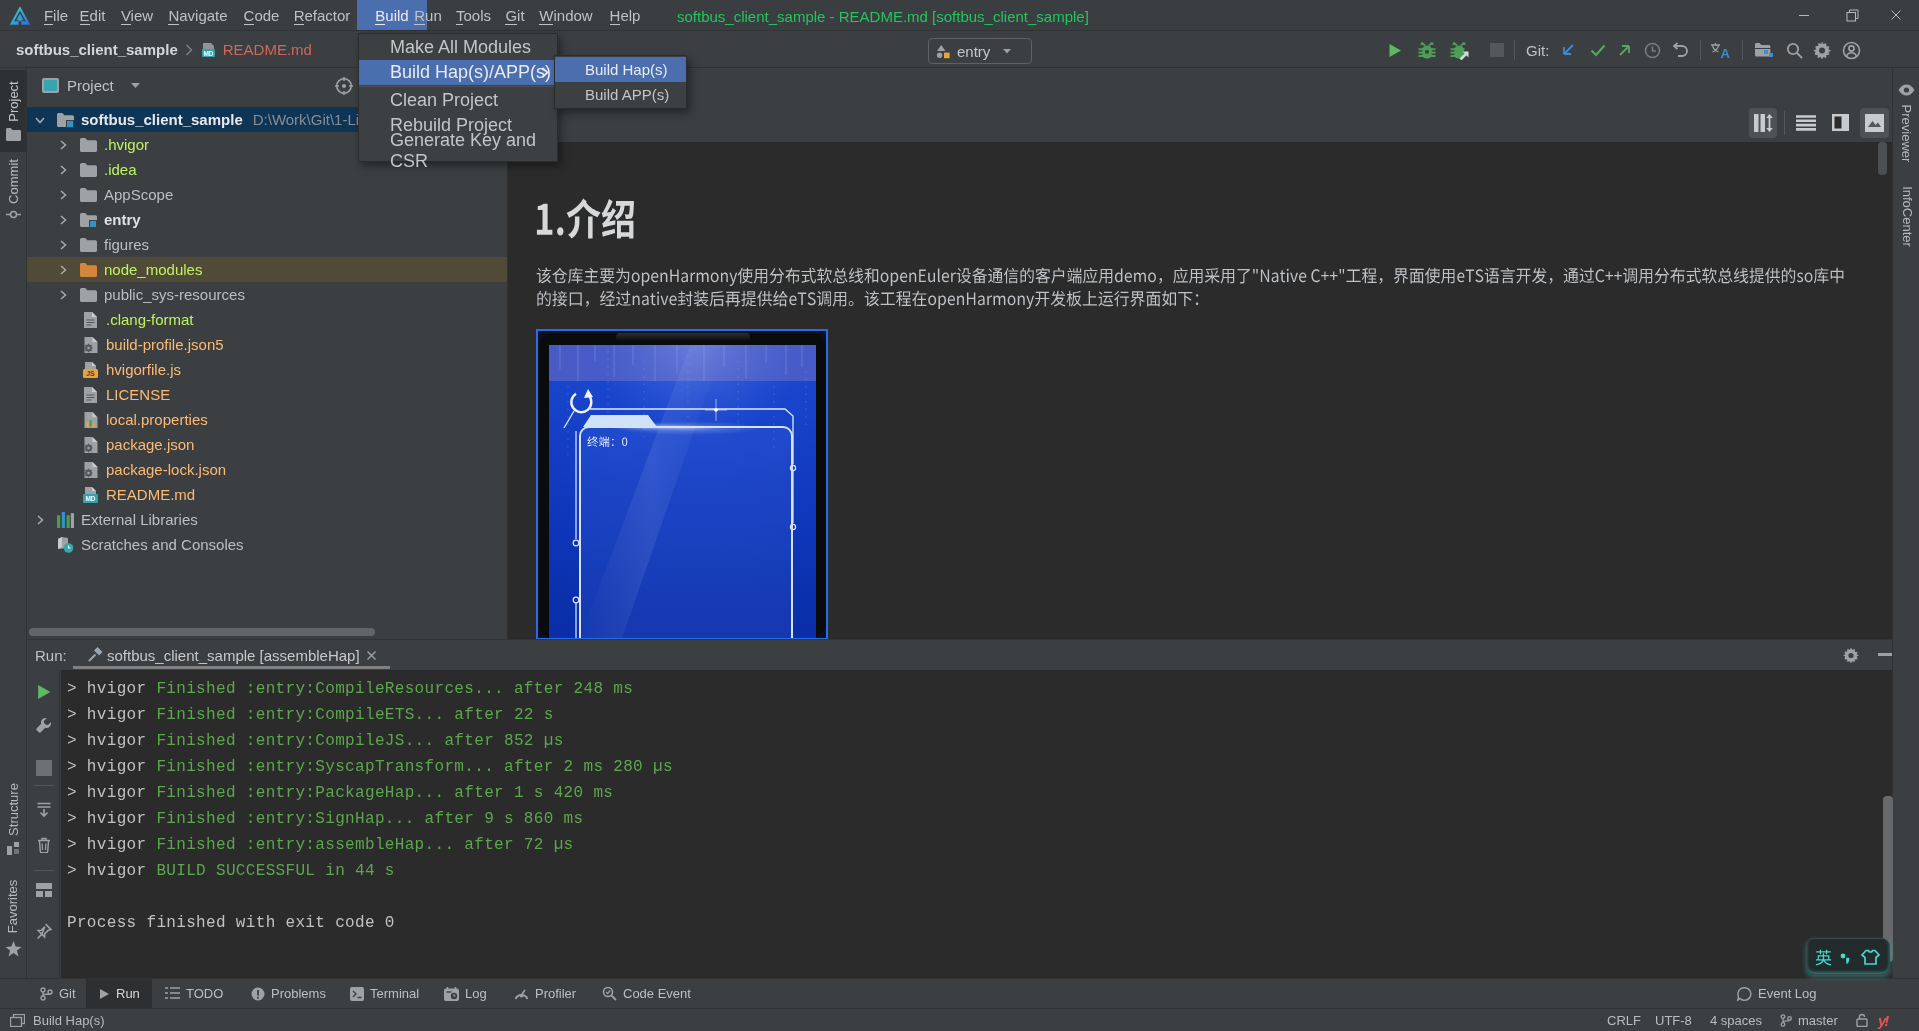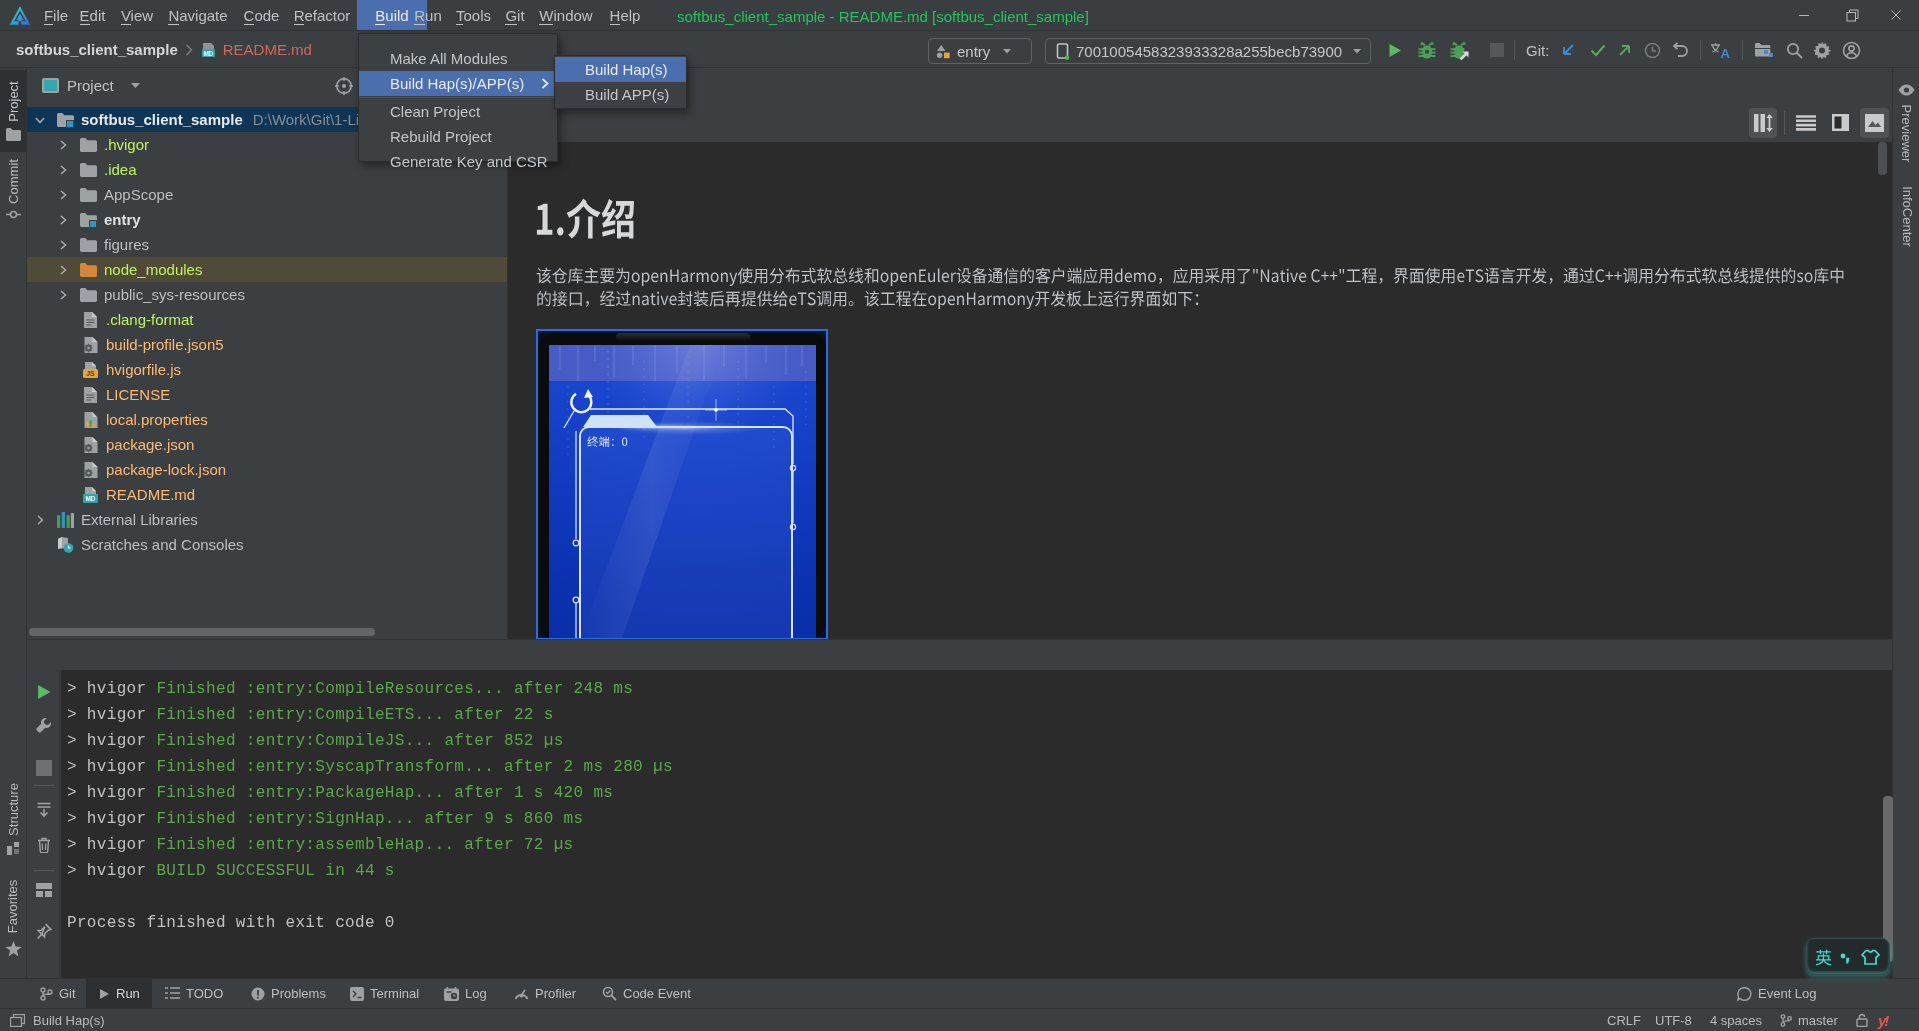--- a/index.html
+++ b/index.html
@@ -42,21 +42,21 @@
 #runhead{position:absolute;left:0;top:0;width:100%;height:30px;font-size:15px}
 #console{position:absolute;left:34px;top:30px;width:1831px;height:308px;background:#2b2b2b;font-family:"Liberation Mono",monospace;font-size:16px;line-height:26px;color:#bfc1c3;white-space:pre;padding:6px 0 0 6px;letter-spacing:.33px}
 #console .g{color:#5ba74b}
 .cico{position:absolute;left:9px;width:16px;height:16px}
 
 #twbar{position:absolute;left:0;top:978px;width:1919px;height:30px;background:#3c3f41;border-top:1px solid #323232;font-size:13px;color:#bdbfc1}
 .twitem{position:absolute;top:0;height:29px;display:flex;align-items:center;gap:6px}
 #statusbar{position:absolute;left:0;top:1008px;width:1919px;height:23px;background:#3c3f41;border-top:1px solid #323232;font-size:13px;color:#b9bbbd}
 .stitem{position:absolute;top:0;height:22px;display:flex;align-items:center}
 
-#dropdown{position:absolute;left:358px;top:33px;width:200px;height:129px;background:#3d4042;border:1px solid #2a2b2c;box-shadow:3px 4px 8px rgba(0,0,0,.4);z-index:50;font-size:15px;color:#c3c5c7;padding-top:12px}
+#dropdown{position:absolute;left:358px;top:33px;width:200px;height:129px;background:#3d4042;border:1px solid #2a2b2c;box-shadow:3px 4px 8px rgba(0,0,0,.4);z-index:50;font-size:18px;color:#c3c5c7;padding-top:1px}
 .mi{height:25px;display:flex;align-items:center;padding-left:31px;position:relative}
 .mi.hl{background:#4b6eaf;color:#e9eaec}
 .msep{height:3px;display:flex;align-items:center}.msep div{height:1px;width:100%;background:#515151}
 #submenu{position:absolute;left:554px;top:55px;width:133px;height:54px;background:#3d4042;border:1px solid #2a2b2c;box-shadow:3px 4px 8px rgba(0,0,0,.4);z-index:51;font-size:15px;color:#c3c5c7;padding-top:1px}
 #submenu .mi{padding-left:30px}
 
 #ime{position:absolute;left:1806px;top:938px;width:84px;height:37px;background:#232a2b;border:1px solid #3a4a4b;border-radius:8px;z-index:60;display:flex;align-items:center;justify-content:center;box-shadow:0 2px 5px rgba(45,210,200,.4), inset 0 -2px 3px rgba(60,215,205,.45)}
 .sb{position:absolute;background:#595c5e;border-radius:4px}
 </style></head>
 <body>
@@ -141,30 +141,20 @@
 <span style="color:#d1675c">README.md</span>
 </div>
 <div class="combo" style="left:928px;width:104px">
 <svg width="15" height="15" viewBox="0 0 15 15" style="margin:0 6px 0 7px">
         <path d="M5.2 1 L9.4 7 L1 7 Z" fill="#9da1a4"></path>
         <circle cx="3.6" cy="11.3" r="2.7" fill="#9da1a4"></circle>
         <rect x="8" y="8.6" width="5.6" height="5.6" fill="#e8a33d"></rect>
       </svg>
 <span>entry</span>
 <svg width="10" height="8" viewBox="0 0 10 8" style="margin-left:12px">
-        <path d="M1 2 L5 6.4 L9 2 Z" fill="#9da1a4"></path>
-      </svg>
-</div>
-<div class="combo" style="left:1045px;width:326px">
-<svg width="15" height="17" viewBox="0 0 15 17" style="margin:0 6px 0 9px">
-        <rect x="2.5" y="1" width="10" height="14" rx="1.6" fill="none" stroke="#c0c3c5" stroke-width="1.6"></rect>
-        <circle cx="12" cy="14.8" r="2.2" fill="#47b94e"></circle>
-      </svg>
-<span>7001005458323933328a255becb73900</span>
-<svg width="10" height="8" viewBox="0 0 10 8" style="margin-left:10px">
         <path d="M1 2 L5 6.4 L9 2 Z" fill="#9da1a4"></path>
       </svg>
 </div>
 <div class="tbico" style="left:1384px">
       <svg width="14" height="15" viewBox="0 0 14 15">
         <path d="M1.5 1 L13 7.5 L1.5 14 Z" fill="#5fb865"></path>
       </svg>
     </div>
 <div class="tbico" style="left:1416px">
       <svg width="18" height="19" viewBox="0 0 18 19">
@@ -598,20 +588,39 @@
     </svg>
 <div class="vlab vlabr" style="top:34px;height:62px;left:1px">
       <span>Previewer</span>
     </div>
 <div class="vlab vlabr" style="top:116px;height:64px;left:1px">
       <span>InfoCenter</span>
     </div>
 </div>
 
 <div id="runpanel">
+<div id="runhead">
+<span style="position:absolute;left:8px;top:7px;color:#bfc1c3">Run:</span>
+<svg style="position:absolute;left:60px;top:7px" width="16" height="16" viewBox="0 0 16 16">
+        <path d="M2 14 L8.5 7.5" stroke="#9aa5b0" stroke-width="2"></path>
+        <path d="M7 3.5 L10.5 0 L15.5 5 L12 8.5 C10.5 7 9.5 5.5 7 3.5 Z" fill="#9aa5b0"></path>
+      </svg>
+<span style="position:absolute;left:80px;top:7px;color:#c7c9cb">softbus_client_sample [assembleHap]</span>
+<svg style="position:absolute;left:339px;top:10px" width="11" height="11" viewBox="0 0 11 11">
+        <path d="M1.5 1.5 L9.5 9.5 M9.5 1.5 L1.5 9.5" stroke="#9fa2a4" stroke-width="1.4"></path>
+      </svg>
+<div style="position:absolute;left:46px;top:26px;width:317px;height:3px;background:#7e8082"></div>
+<svg style="position:absolute;left:1816px;top:7px" width="16" height="16" viewBox="0 0 16 16">
+        <path fill="#9fa2a4" d="M8 .5 l1.1 2.3 2.6-.8 .2 2.7 2.7.2 -.8 2.6 L16.1 8.5 13.8 9.6 14.6 12.2 11.9 12.4 11.7 15.1 9.1 14.3 8 16.6 6.9 14.3 4.3 15.1 4.1 12.4 1.4 12.2 2.2 9.6 -.1 8.5 2.2 7.4 1.4 4.8 4.1 4.6 4.3 1.9 6.9 2.7Z"></path>
+        <circle cx="8" cy="8.5" r="2.6" fill="#3c3f41"></circle>
+      </svg>
+<svg style="position:absolute;left:1851px;top:13px" width="14" height="4" viewBox="0 0 14 4">
+        <rect width="14" height="3" fill="#9fa2a4"></rect>
+      </svg>
+</div>
 <div style="position:absolute;left:0;top:30px;width:33px;height:308px;background:#3c3f41;border-right:1px solid #323232"></div>
 <svg class="cico" style="top:44px" width="14" height="15" viewBox="0 0 14 15">
       <path d="M1.5 1 L13 7.5 L1.5 14 Z" fill="#5fb865"></path>
     </svg>
 <svg class="cico" style="top:77px" width="16" height="16" viewBox="0 0 16 16">
       <path d="M10.8 1.2 a4.5 4.5 0 0 0 -5.6 5.6 L1 11 a1.8 1.8 0 0 0 0 2.6 L2.4 15 a1.8 1.8 0 0 0 2.6 0 L9.2 10.8 a4.5 4.5 0 0 0 5.6-5.6 L12 8 10 7.8 8 6 7.8 4 Z" fill="#9fa2a4"></path>
     </svg>
 <svg class="cico" style="top:120px" width="13" height="13" viewBox="0 0 13 13">
       <rect width="13" height="13" fill="#6e7173"></rect>
     </svg>

